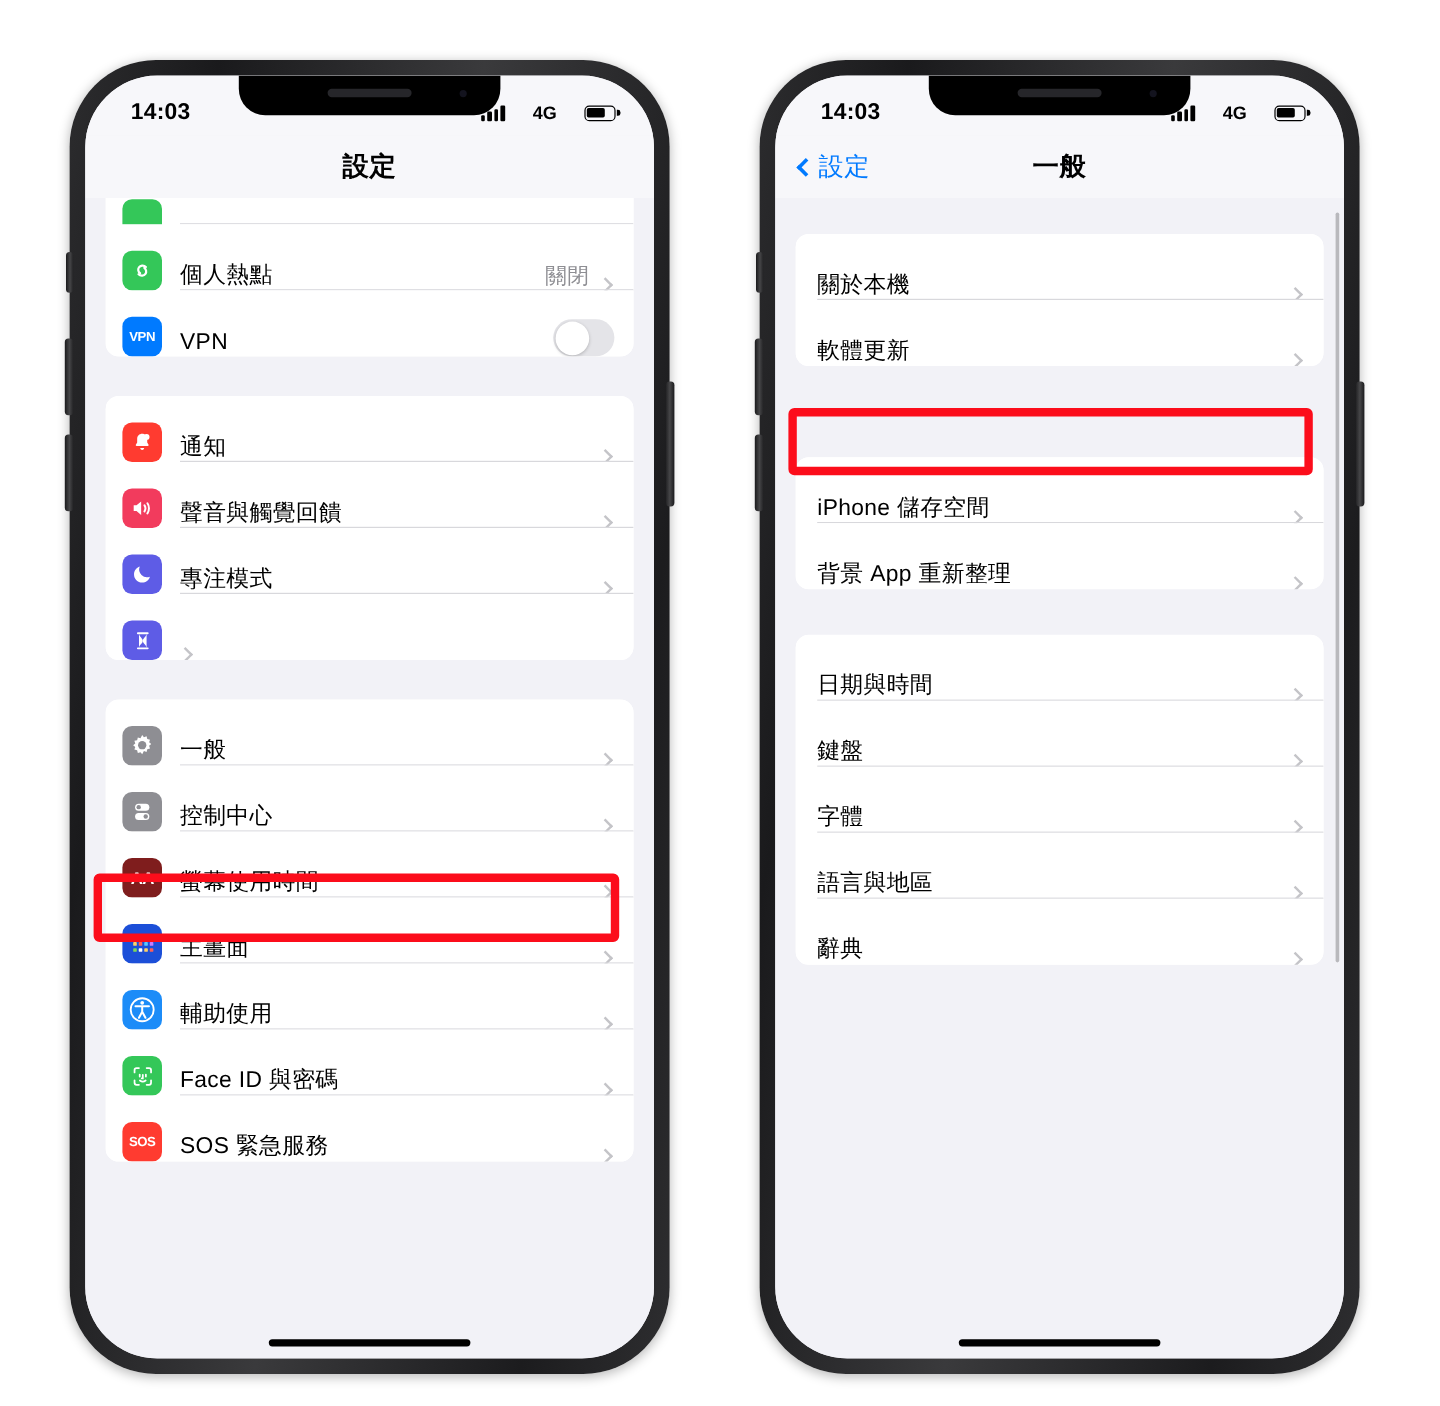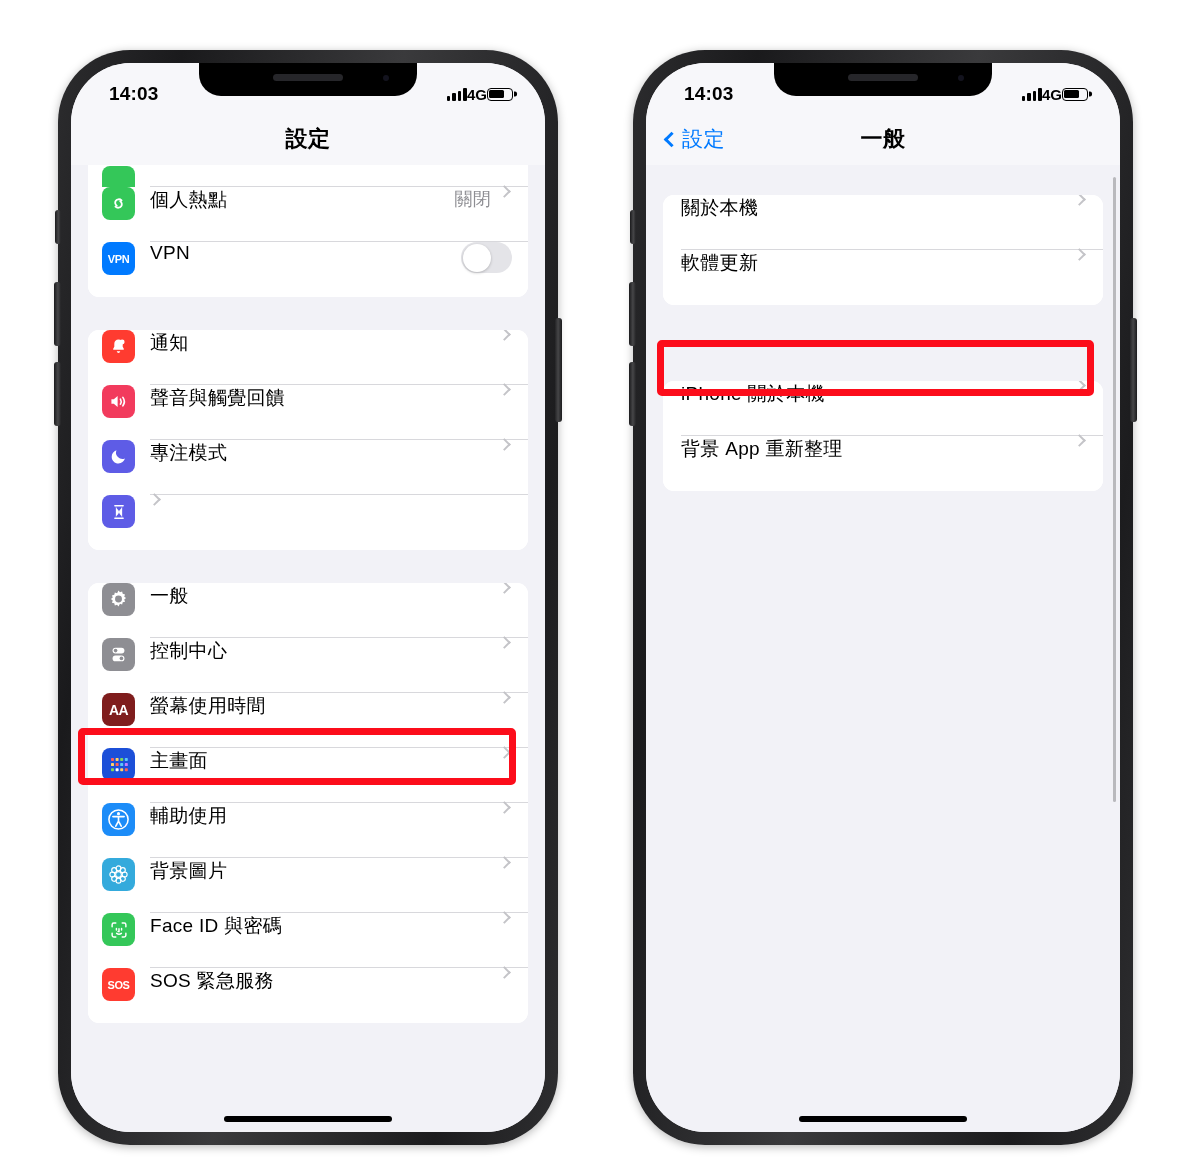--- a/index.html
+++ b/index.html
@@ -93,21 +93,21 @@
   }
   .sb-time {
     font-size: 19px;
     font-weight: bold;
     color: #000;
     letter-spacing: 0.2px;
   }
   .sb-right {
     display: flex;
     align-items: center;
-    gap: 0;
+    gap: 23px;
   }
   .sig { display: flex; align-items: flex-end; gap: 2px; height: 13px; }
   .sig i { display: block; width: 3.5px; background: #000; border-radius: 1px; }
   .sig i:nth-child(1) { height: 5px; }
   .sig i:nth-child(2) { height: 7.5px; }
   .sig i:nth-child(3) { height: 10px; }
   .sig i:nth-child(4) { height: 13px; }
   .sb-net { font-size: 15px; font-weight: bold; color: #000; }
   .batt {
     position: relative;
@@ -189,21 +189,21 @@
     margin: 0 17px;
     overflow: hidden;
   }
   .group.flush-top { border-top-left-radius: 0; border-top-right-radius: 0; }
   .gap-md { height: 33px; }
   .gap-lg { height: 38px; }
 
   .row {
     position: relative;
     display: flex;
-    align-items: flex-start;
+    align-items: flex-end;
     height: 55px;
     padding-left: 14px;
     background: #ffffff;
   }
   .row:not(:last-child)::after {
     content: "";
     position: absolute;
     left: 62px; right: 0; bottom: 0;
     height: 1px;
     background: #d8d8dc;
@@ -499,37 +499,20 @@
                 <svg width="25" height="25" viewBox="0 0 24 24">
                   <circle cx="12" cy="12" r="9.2" fill="none" stroke="#fff" stroke-width="1.5"></circle>
                   <circle cx="12" cy="6.4" r="1.5" fill="#fff"></circle>
                   <path d="M6.6 9.2h10.8M12 9.6v4.6M12 13.6l-2.6 4.8M12 13.6l2.6 4.8" stroke="#fff" stroke-width="1.6" stroke-linecap="round" fill="none"></path>
                 </svg>
               </div>
               <div class="row-label">輔助使用</div>
               <div class="chev"></div>
             </div>
             <div class="row">
-              <div class="row-icon ic-wall">
-                <svg width="23" height="23" viewBox="0 0 24 24" fill="none" stroke="#fff" stroke-width="1.2">
-                  <circle cx="12" cy="12" r="3"></circle>
-                  <circle cx="12" cy="5.6" r="2.6"></circle>
-                    <circle cx="12" cy="18.4" r="2.6"></circle>
-                  <circle cx="5.6" cy="12" r="2.6"></circle>
-                    <circle cx="18.4" cy="12" r="2.6"></circle>
-                  <circle cx="7.5" cy="7.5" r="2.6"></circle>
-                    <circle cx="16.5" cy="16.5" r="2.6"></circle>
-                  <circle cx="16.5" cy="7.5" r="2.6"></circle>
-                    <circle cx="7.5" cy="16.5" r="2.6"></circle>
-                </svg>
-              </div>
-              <div class="row-label">背景圖片</div>
-              <div class="chev"></div>
-            </div>
-            <div class="row">
               <div class="row-icon ic-faceid">
                 <svg width="22" height="22" viewBox="0 0 24 24" fill="none" stroke="#fff" stroke-width="1.6" stroke-linecap="round">
                   <path d="M4.5 8.4V6.2a1.8 1.8 0 0 1 1.8-1.8h2.2M15.5 4.4h2.2a1.8 1.8 0 0 1 1.8 1.8v2.2M19.5 15.6v2.2a1.8 1.8 0 0 1-1.8 1.8h-2.2M8.5 19.6H6.3a1.8 1.8 0 0 1-1.8-1.8v-2.2"></path>
                   <path d="M9.2 10.3v1.8M14.8 10.3v1.8M12 10.6v3.1h-1"></path>
                   <path d="M9.4 15.7c1.5 1.2 3.7 1.2 5.2 0"></path>
                 </svg>
               </div>
               <div class="row-label">Face ID 與密碼</div>
               <div class="chev"></div>
             </div>
@@ -600,31 +583,53 @@
             </div>
           </div>
 
           <div class="gap-lg"></div>
 
 
           <div class="gap-lg"></div>
 
           <div class="group">
             <div class="row noicon">
-              <div class="row-label">iPhone 關於本機</div>
+              <div class="row-label">iPhone 儲存空間</div>
               <div class="chev"></div>
             </div>
             <div class="row noicon">
               <div class="row-label">背景 App 重新整理</div>
               <div class="chev"></div>
             </div>
           </div>
 
           <div class="gap-lg"></div>
 
+          <div class="group">
+            <div class="row noicon">
+              <div class="row-label">日期與時間</div>
+              <div class="chev"></div>
+            </div>
+            <div class="row noicon">
+              <div class="row-label">鍵盤</div>
+              <div class="chev"></div>
+            </div>
+            <div class="row noicon">
+              <div class="row-label">字體</div>
+              <div class="chev"></div>
+            </div>
+            <div class="row noicon">
+              <div class="row-label">語言與地區</div>
+              <div class="chev"></div>
+            </div>
+            <div class="row noicon">
+              <div class="row-label">辭典</div>
+              <div class="chev"></div>
+            </div>
+          </div>
 
         </div>
 
         <div class="scrollbar" style="top:12px; height:625px;"></div>
 
         <div class="hl hl-right"></div>
       </div>
 
       <div class="home-ind"></div>
     </div>

